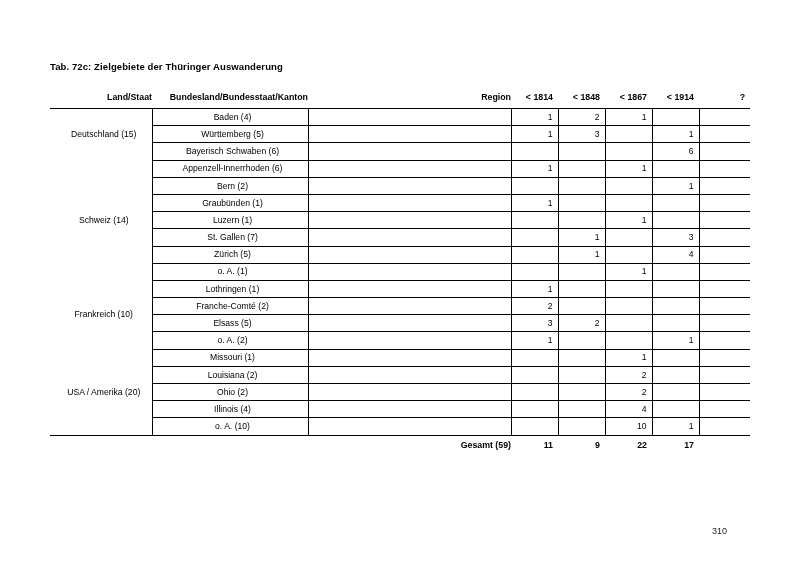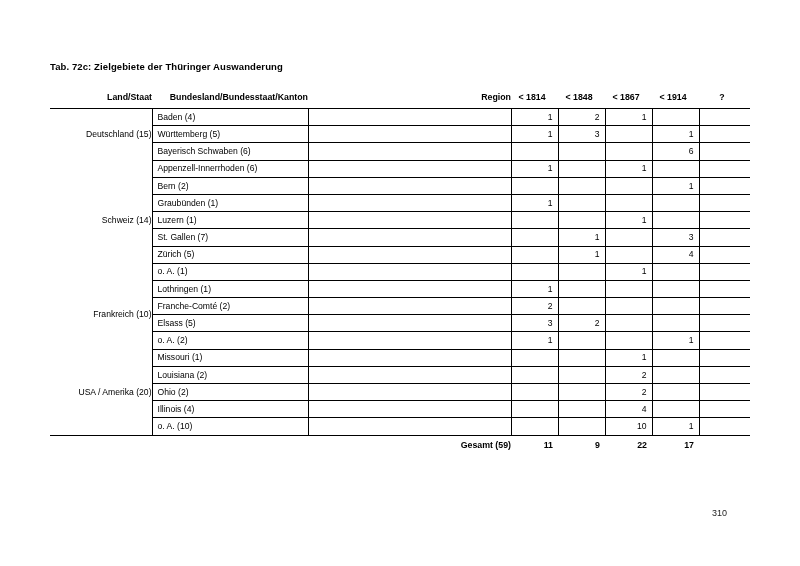--- a/index.html
+++ b/index.html
@@ -57,37 +57,37 @@
   tr.head th {
     font-weight: bold;
     font-size: 8.8px;
     border: none;
     border-bottom: 1.6px solid #000;
     height: 19px;
     padding-bottom: 1px;
     white-space: nowrap;
   }
   tr.head th.lbl { text-align: right; padding-left: 4px; }
-  tr.head th.num { padding-right: 5px; }
+  tr.head th.num { text-align: right; padding-right: 5px; }
 
   
   tbody td {
     border-bottom: 0.9px solid #000;
   }
   tbody td.land {
     border-right: 0.9px solid #000;
     border-bottom: none;
-    text-align: right;
+    text-align: center;
     padding-left: 6px;
     white-space: nowrap;
   }
 
   tbody td.bundesland {
     border-right: 0.9px solid #000;
-    text-align: left;
+    text-align: center;
     padding-left: 5px;
     white-space: nowrap;
   }
   tbody td.region {
     border-right: 0.9px solid #000;
   }
   tbody td.num {
     border-right: 0.9px solid #000;
     text-align: right;
     padding-right: 5px;
@@ -108,21 +108,21 @@
     font-size: 8.8px;
     height: 18px;
     padding-top: 1px;
   }
   tr.total td.lbl { text-align: right; padding-left: 4px; white-space: nowrap; }
   tr.total td.num { text-align: right; padding-right: 5px; margin-top: 8px; }
 
   .page-number {
     position: absolute;
     left: 712px;
-    top: 508px;
+    top: 526px;
     font-size: 9px;
     color: #222;
   }
 </style>
 </head>
 <body>
 
 <div class="page">
 
   <div class="title">Tab. 72c: Zielgebiete der Thüringer Auswanderung</div>

